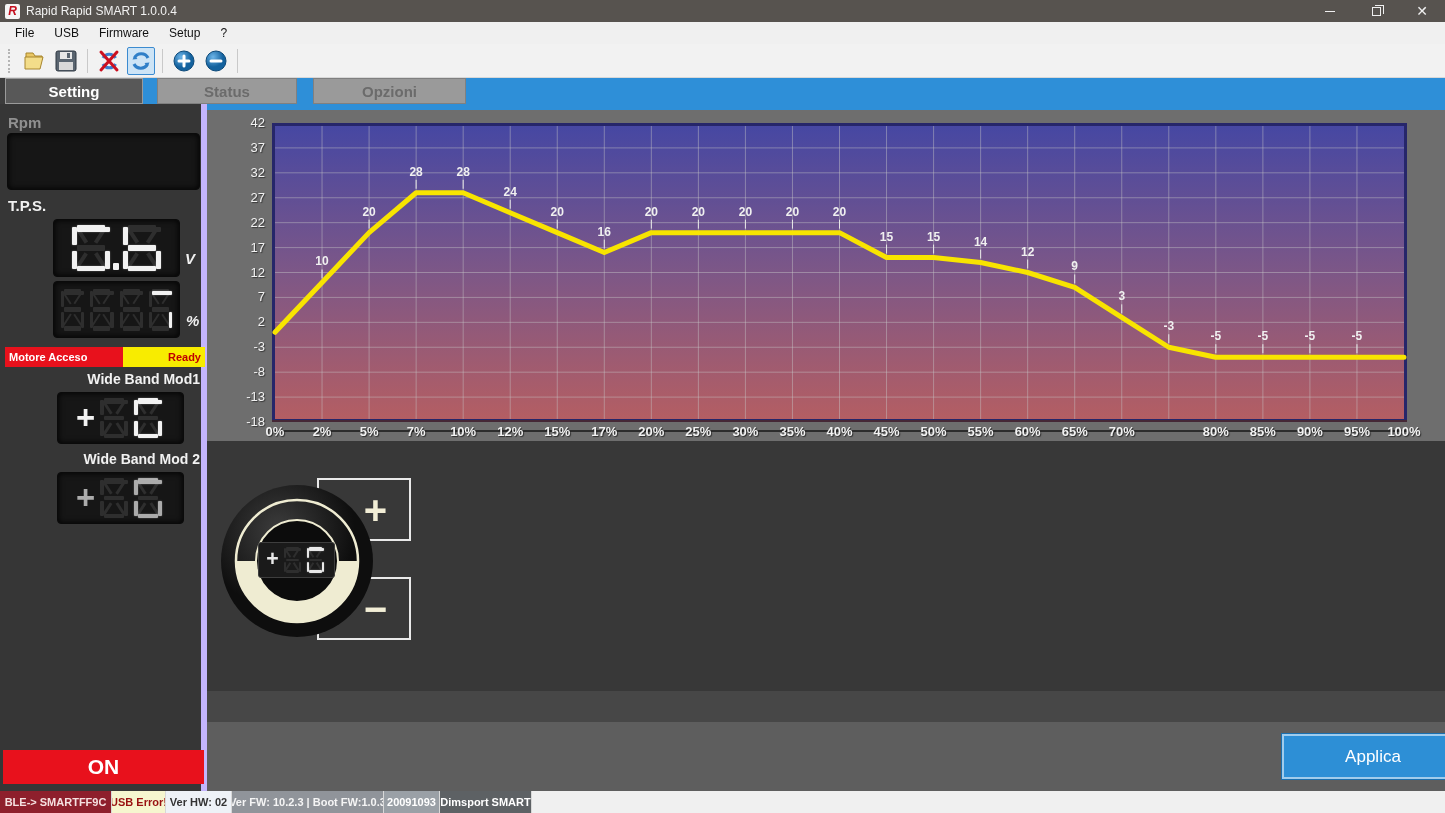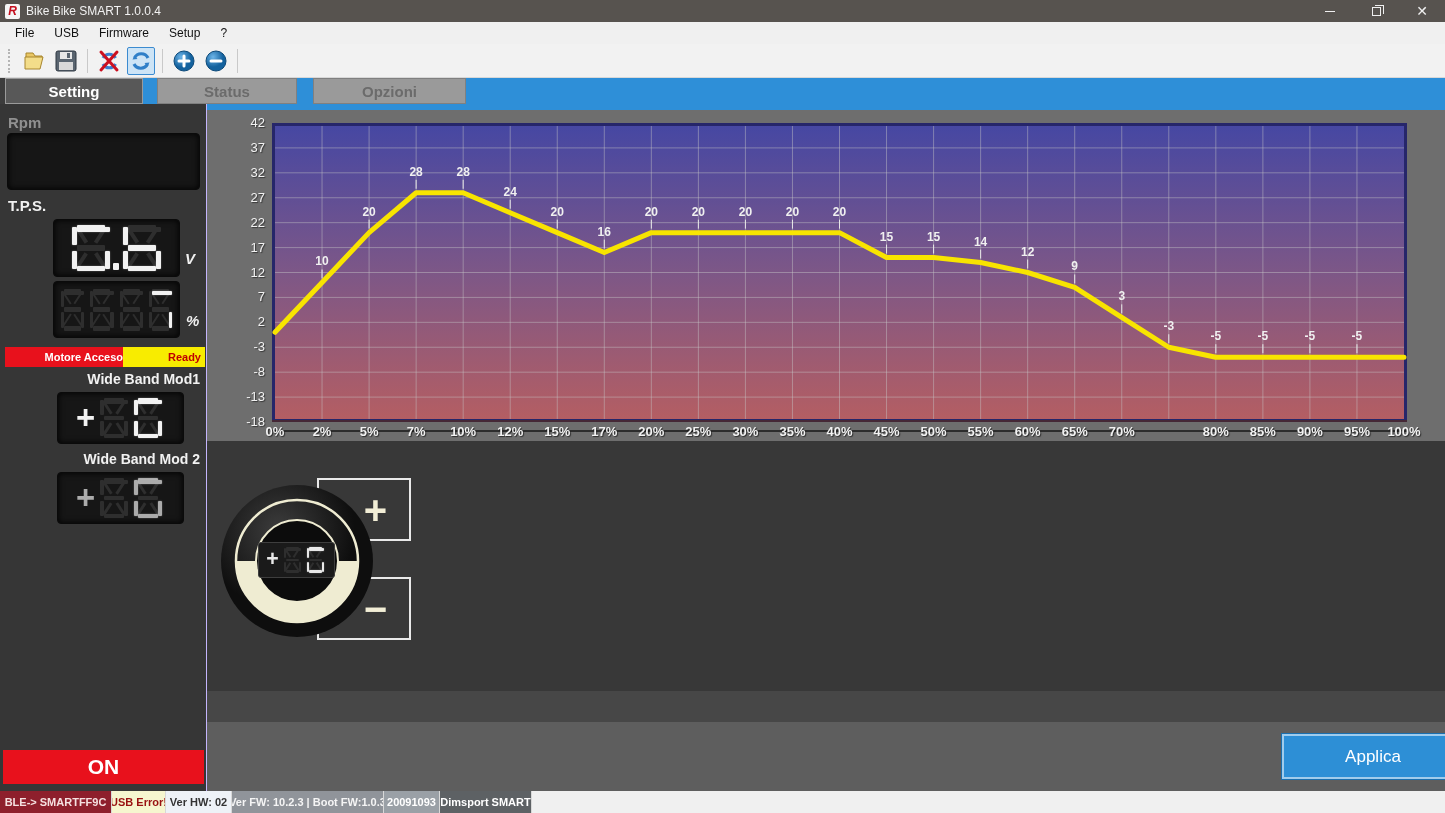--- a/index.html
+++ b/index.html
@@ -29,21 +29,21 @@
   .toolsep{width:1px;height:24px;background:#c9c9c9;margin:0 5px;}
 
   
   .tabbar{position:absolute;left:0;top:78px;width:1445px;height:26px;background:#2e8fd8;}
   .tabbar .leftedge{position:absolute;left:0;top:0;width:6px;height:26px;background:#3c3c3c;}
   .tab{position:absolute;top:0;height:26px;text-align:center;font-size:15px;font-weight:bold;line-height:26px;border:1px solid #8a8a8a;}
   .tab.active{background:#585858;color:#fff;border-color:#9a9a9a;}
   .tab.inactive{background:#9a9a9a;color:#6b6b6b;border-color:#808080;}
 
   
-  .sidebar{position:absolute;left:0;top:104px;width:207px;height:687px;background:#363636;border-right:1px solid #c4b5fd;}
+  .sidebar{position:absolute;left:0;top:104px;width:207px;height:687px;background:#363636;border-right:6px solid #c4b5fd;}
   .bluestrip{position:absolute;left:207px;top:104px;width:1238px;height:6px;background:#2e8fd8;}
   .chartpanel{position:absolute;left:207px;top:110px;width:1238px;height:331px;background:#6e6e6e;}
   .maindark{position:absolute;left:207px;top:441px;width:1238px;height:250px;background:#383838;}
   .strip2{position:absolute;left:207px;top:691px;width:1238px;height:31px;background:#474747;}
   .bottompanel{position:absolute;left:207px;top:722px;width:1238px;height:69px;background:#5e5e5e;}
 
   
   .lbl{position:absolute;font-weight:bold;font-size:15px;}
   .display{position:absolute;background:#161616;border:1px solid #0a0a0a;border-radius:4px;box-shadow:inset 0 0 6px #000;}
   .segrow{display:flex;align-items:center;justify-content:center;width:100%;height:100%;padding:4px;}
@@ -56,21 +56,21 @@
   .sg.f{left:0;top:5%}.sg.b{right:0;top:5%}.sg.e{left:0;bottom:5%}.sg.c{right:0;bottom:5%}
   .dg{position:absolute;width:10%;height:34%;background:var(--dim);}
   .dg.d1{left:21%;top:7%;transform:rotate(-33deg);}
   .dg.d2{right:21%;top:7%;transform:rotate(33deg);}
   .dg.d3{left:21%;bottom:7%;transform:rotate(33deg);}
   .dg.d4{right:21%;bottom:7%;transform:rotate(-33deg);}
   .segdot{position:relative;display:inline-block;align-self:flex-end;background:var(--lit,#f2f2f2);border-radius:1px;margin:0 1px 2px 0;}
   .segplus{font-weight:900;color:var(--lit,#f2f2f2);line-height:1;margin-right:2px;}
   .unit{position:absolute;color:#f0f0f0;font-style:italic;font-weight:bold;font-size:15px;}
   .enginestrip{position:absolute;left:5px;top:243px;width:200px;height:20px;display:flex;font-size:11px;font-weight:bold;line-height:20px;}
-  .engleft{width:118px;padding-left:4px;color:#fff;text-align:right;}
+  .engleft{width:118px;padding-left:4px;color:#fff;}
   .engright{flex:1;text-align:right;padding-right:4px;}
   .onbtn{position:absolute;left:3px;top:646px;width:201px;height:34px;color:#fff;font-size:21px;font-weight:bold;text-align:center;line-height:34px;}
 
   
   .ylabel{position:absolute;width:58px;text-align:right;font-size:13px;font-weight:normal;color:#f2f2f2;text-shadow:1px 1px 1px rgba(0,0,0,.5);}
   .xlabel{position:absolute;font-size:13px;font-weight:bold;color:#f2f2f2;text-shadow:1px 1px 1px rgba(0,0,0,.6);transform:translateX(-50%);white-space:nowrap;}
   .xaxisline{position:absolute;left:63px;top:320px;width:1141px;height:2px;background:#2d2d2d;}
 
   
   .stepbox{position:absolute;width:94px;height:63px;border:2px solid #e9e9e9;display:flex;align-items:center;justify-content:flex-end;padding-right:22px;color:#f2eed6;font-size:40px;font-weight:bold;line-height:1;}
@@ -83,21 +83,21 @@
   .statusbar{position:absolute;left:0;top:791px;width:1445px;height:22px;background:#f0f0f0;display:flex;}
   .statusseg{height:22px;display:flex;align-items:center;justify-content:center;font-size:11px;font-weight:bold;border-right:1px solid #d8d8d8;white-space:nowrap;overflow:hidden;}
 </style>
 </head>
 <body>
 
 <div id="app">
 
   <div class="titlebar">
     <div class="applogo">R</div>
-    <div class="apptitle">Bike Bike SMART  1.0.0.4</div>
+    <div class="apptitle">Rapid Rapid SMART  1.0.0.4</div>
     <div class="wincontrols">
       <div class="winbtn">
           <div class="glyph-min"></div>
         </div>
       <div class="winbtn">
           <div class="glyph-max"></div>
         </div>
       <div class="winbtn">
           <div class="glyph-close">✕</div>
         </div>

